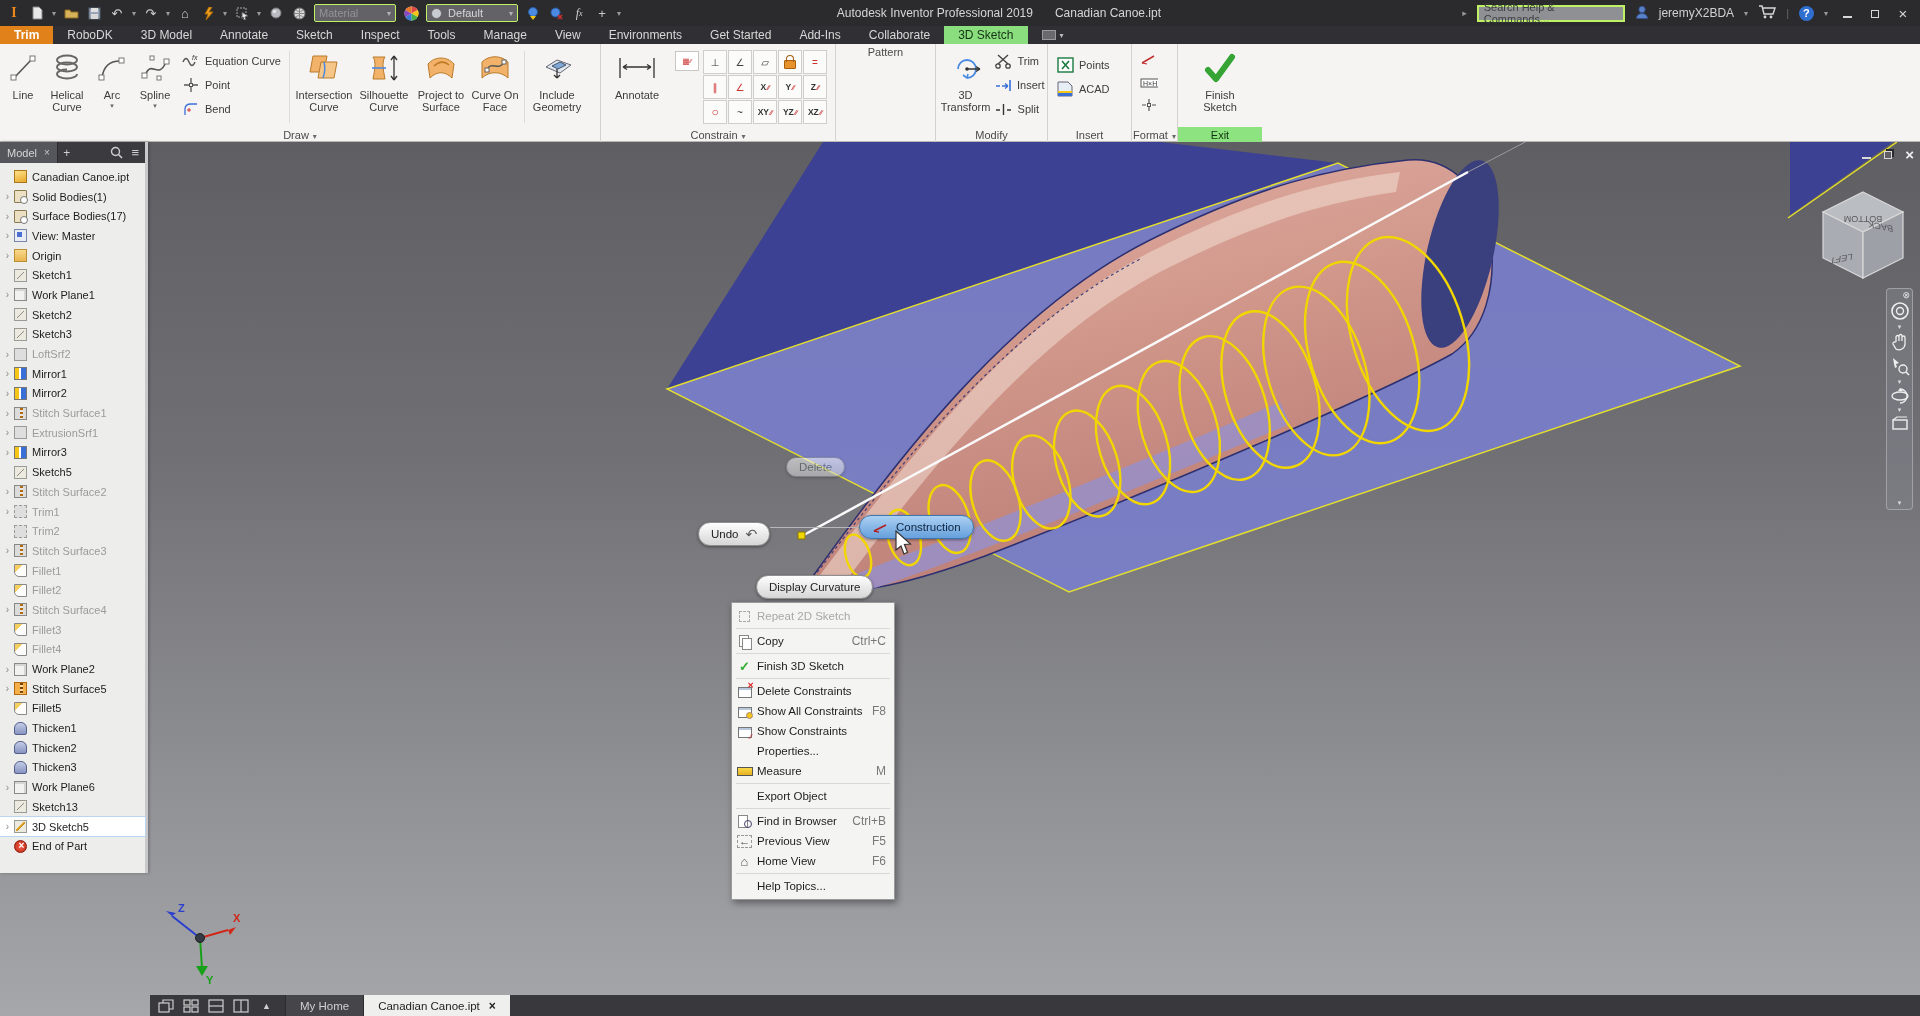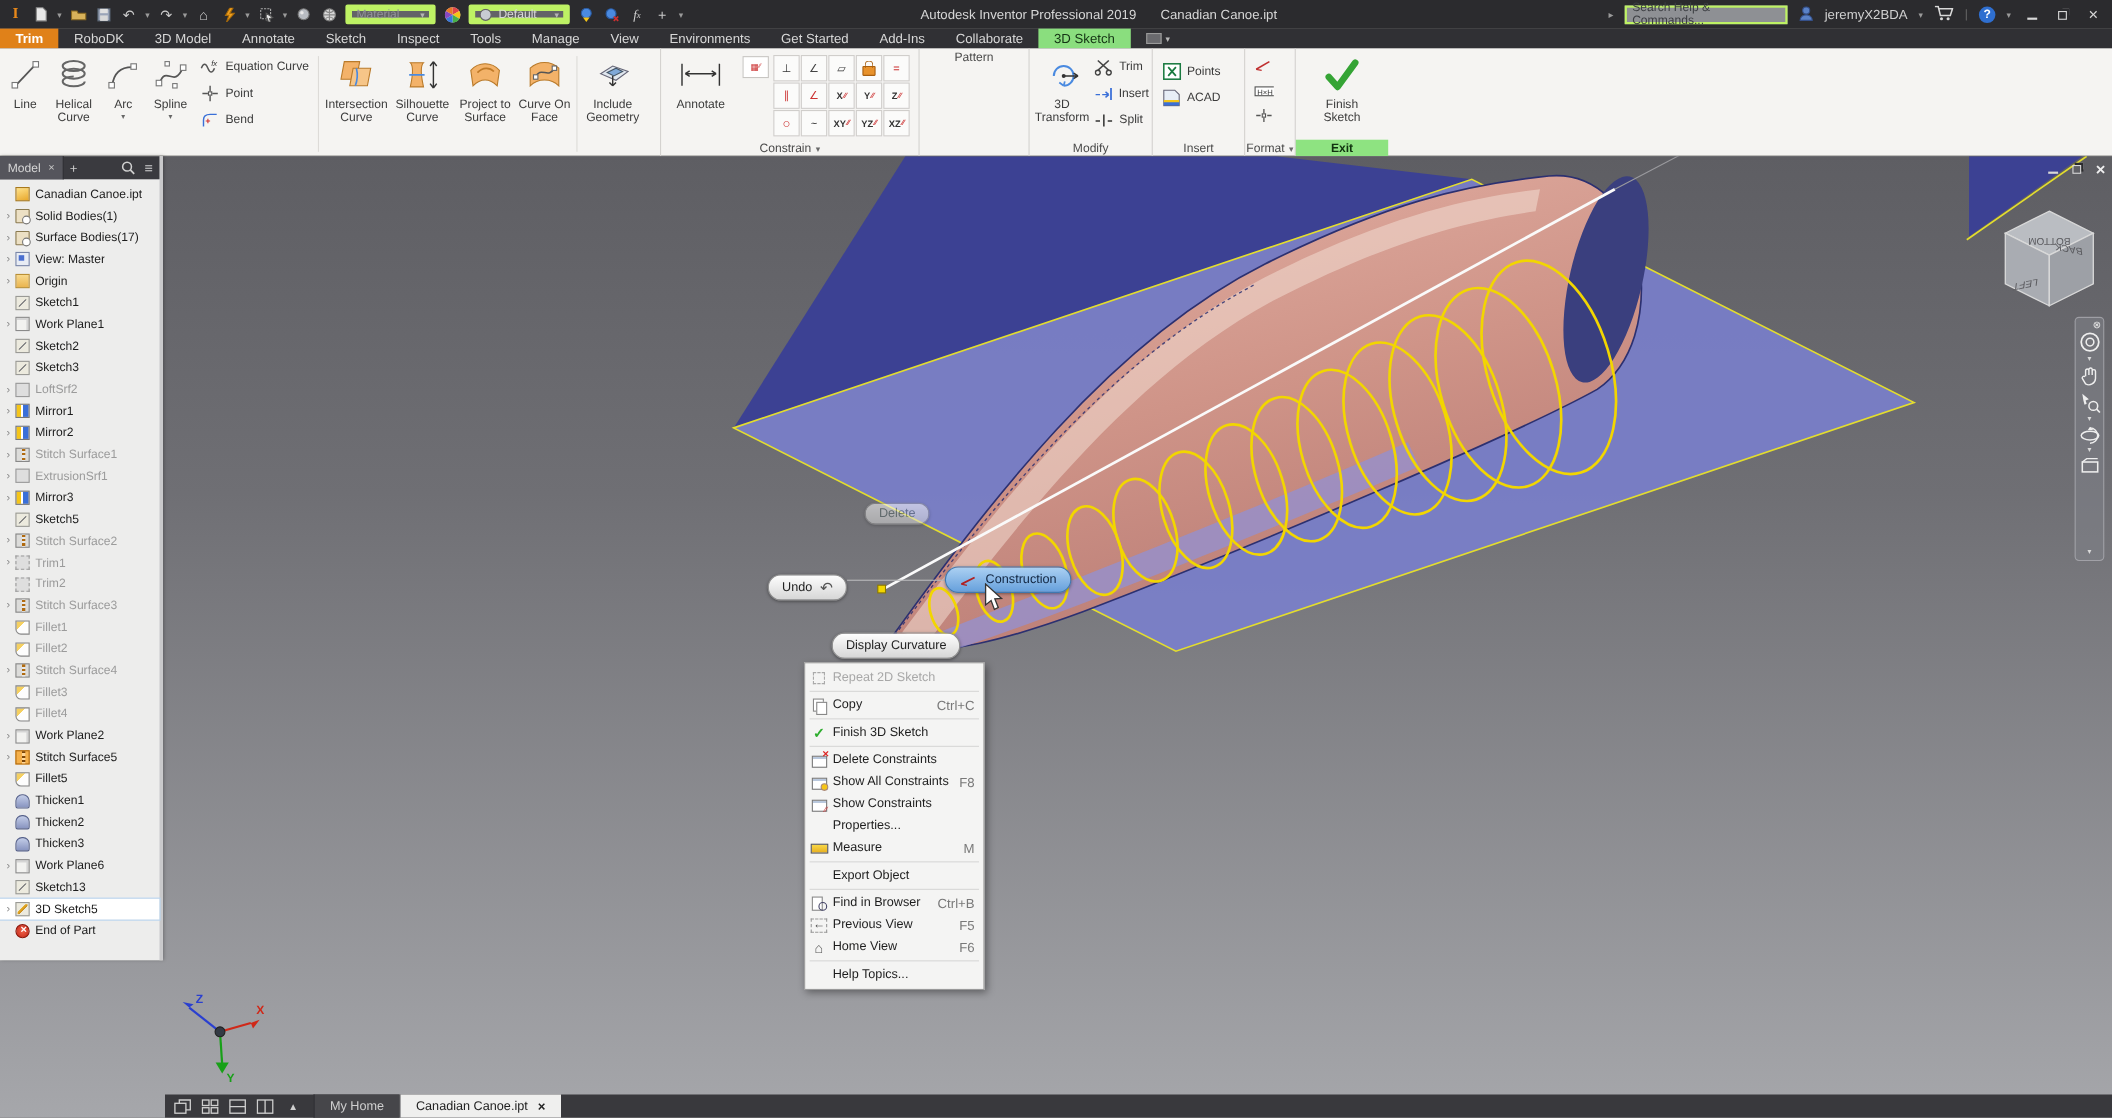--- a/index.html
+++ b/index.html
@@ -3,21 +3,21 @@
 <meta charset="utf-8">
 <style>
   *{box-sizing:border-box;margin:0;padding:0}
   html,body{width:1920px;height:1016px;overflow:hidden;font-family:"Liberation Sans",sans-serif;background:#808084}
   
   .titlebar{position:absolute;left:0;top:0;width:1920px;height:26px;background:#2b2b2e;display:flex;align-items:center;color:#c9c9c9;font-size:11px}
   .qat{display:flex;align-items:center;gap:7px;padding-left:6px}
   .qicon{width:16px;height:16px;display:flex;align-items:center;justify-content:center;color:#cfcfcf}
   .qicon svg{display:block}
   .tb-caret{color:#9a9a9a;font-size:8px}
-  .combo{height:18px;border:6px solid #bef264;background:#636367;display:flex;align-items:center;padding:0 4px;gap:6px;border-radius:2px}
+  .combo{height:18px;border:1px solid #bef264;background:#636367;display:flex;align-items:center;padding:0 4px;gap:6px;border-radius:2px}
   .combo .cval{font-size:11px}
   .combo-disabled .cval{color:#93939a}
   .combo .cdrop{font-size:8px;color:#b5b5b5}
   .tb-title{position:absolute;left:960px;top:0;height:26px;transform:translateX(-38%);display:flex;align-items:center;gap:22px;white-space:nowrap}
   .tb-title .t1{color:#d6d6d6;font-size:12px}
   .tb-title .t2{color:#d6d6d6;font-size:12px}
   .tb-right{position:absolute;right:0;top:0;height:26px;display:flex;align-items:center;gap:10px;padding-right:8px}
   .searchbox{width:148px;height:17px;background:#8e9094;border:2px solid #bef264;color:#3c3e42;font-size:11px;display:flex;align-items:center;padding:0 5px}
   .helpq{width:15px;height:15px;border-radius:50%;background:#2f6fd0;color:#fff;font-size:11px;font-weight:bold;display:flex;align-items:center;justify-content:center}
   .winbtn{color:#d8d8d8;font-size:13px;width:18px;text-align:center}
@@ -30,21 +30,21 @@
   .tab-active{background:#8ade7e;color:#143314}
   .panelpin{display:flex;align-items:center;gap:4px;margin-left:14px;color:#b9b9b9}
   .panelpin .pbox{width:14px;height:10px;border:1px solid #9a9a9a;background:#6a6a6e}
   .panelpin .pc{font-size:8px}
   
   .ribbon{position:absolute;left:0;top:44px;width:1920px;height:98px;background:#f5f4f2;border-bottom:1px solid #b9b7b4;display:flex}
   .rpanel{display:flex;flex-direction:column;border-right:1px solid #d4d2cf;height:98px}
   .rcontent{flex:1;display:flex;align-items:flex-start;padding:3px 4px 0}
   .rfooter{height:15px;display:flex;align-items:center;justify-content:center;font-size:11px;color:#4a4a4a;gap:4px}
   .rfooter .caret::after{content:"▾";font-size:8px;color:#6a6a6a}
-  .rfooter-exit{background:#8ee381;color:#10320f;font-weight:bold}
+  .rfooter-exit{background:#8ee381;color:#10320f;font-weight:normal}
   .rbig{width:54px;display:flex;flex-direction:column;align-items:center;padding-top:3px;cursor:default}
   .rbig .ricon{height:36px;display:flex;align-items:center;justify-content:center}
   .rbig .rlabel{font-size:11px;line-height:12px;text-align:center;color:#3c3c3c;margin-top:3px}
   .rbig .dropcaret{font-size:7px;color:#666;margin-top:1px}
   .rsmallcol{display:flex;flex-direction:column;justify-content:flex-start;gap:4px;padding:4px 4px 0}
   .rsmall{display:flex;align-items:center;gap:5px;font-size:11px;color:#3c3c3c;height:20px;white-space:nowrap;cursor:default}
   .rsmall .sicon{width:18px;height:18px;display:flex;align-items:center;justify-content:center}
   .rsep{width:1px;background:#dddbd8;margin:4px 3px;align-self:stretch}
   .gGrid{display:grid;grid-template-columns:repeat(5,24px);grid-auto-rows:24px;gap:1px;margin:3px 0 0 4px}
   .gcell{border:1px solid #d0cecb;background:#fbfbfa;display:flex;align-items:center;justify-content:center;font-size:10px;color:#333;position:relative;cursor:default}
@@ -443,20 +443,24 @@
         <span class="ricon">
             <svg width="34" height="30">
               <polygon points="6,14 17,7 31,12 20,20" fill="#dfe6ee" stroke="#667"></polygon>
               <polygon points="12,13 20,9 26,12 18,16" fill="#7fa8d8" stroke="#456"></polygon>
               <path d="M17 16 v9 M17 25 l-3 -3 M17 25 l3 -3" stroke="#333" fill="none" stroke-width="1.3"></path>
             </svg>
           </span>
         <span class="rlabel">Include Geometry</span>
       </div>
     </div>
+    <div class="rfooter">
+        <span>Draw</span>
+        <span class="caret"></span>
+      </div>
   </div>
 
   <div class="rpanel" style="width:235px">
     <div class="rcontent">
       <div class="rbig" style="width:64px">
         <span class="ricon">
             <svg width="40" height="26">
               <path d="M3 3v20M37 3v20M6 12h28M6 12l4-2.5M6 12l4 2.5M34 12l-4-2.5M34 12l-4 2.5" stroke="#333" fill="none" stroke-width="1.3"></path>
             </svg>
           </span>

